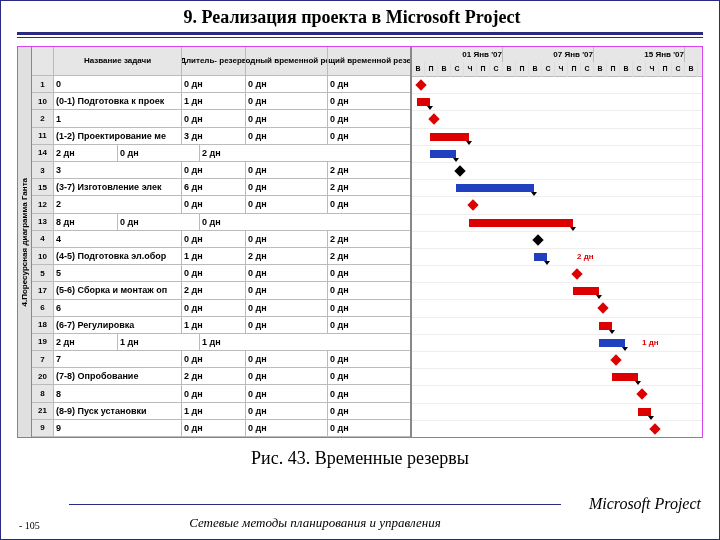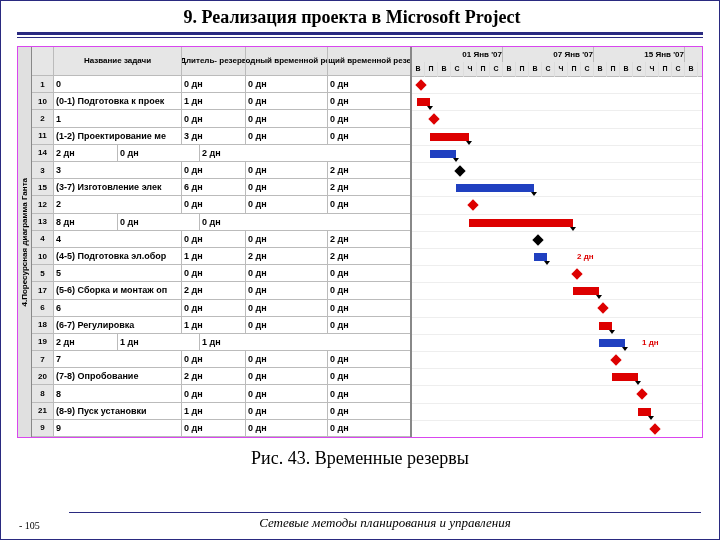--- a/index.html
+++ b/index.html
@@ -148,21 +148,21 @@
     font-size: 10px;
     width: 50px;
   }
   .footer-center {
     flex: 1;
     text-align: center;
     font-family: "Times New Roman", serif;
     font-style: italic;
     font-size: 13px;
     border-top: 1px solid #2a2a80;
-    padding-top: 2px;
+    padding-top: 10px;
   }
   .footer-right {
     font-family: "Times New Roman", serif;
     font-style: italic;
     font-size: 16px;
     width: 140px;
     text-align: right;
     position: relative;
     top: -18px;
   }
@@ -449,13 +449,14 @@
         </div>
       </div>
   </div>
 </div>
 
 <div class="caption">Рис. 43. Временные резервы</div>
 
 <div class="footer">
   <div class="page-num">- 105</div>
   <div class="footer-center">Сетевые методы планирования и управления</div>
+  <div class="footer-right">Microsoft Project</div>
 </div>
 
 </body></html>

